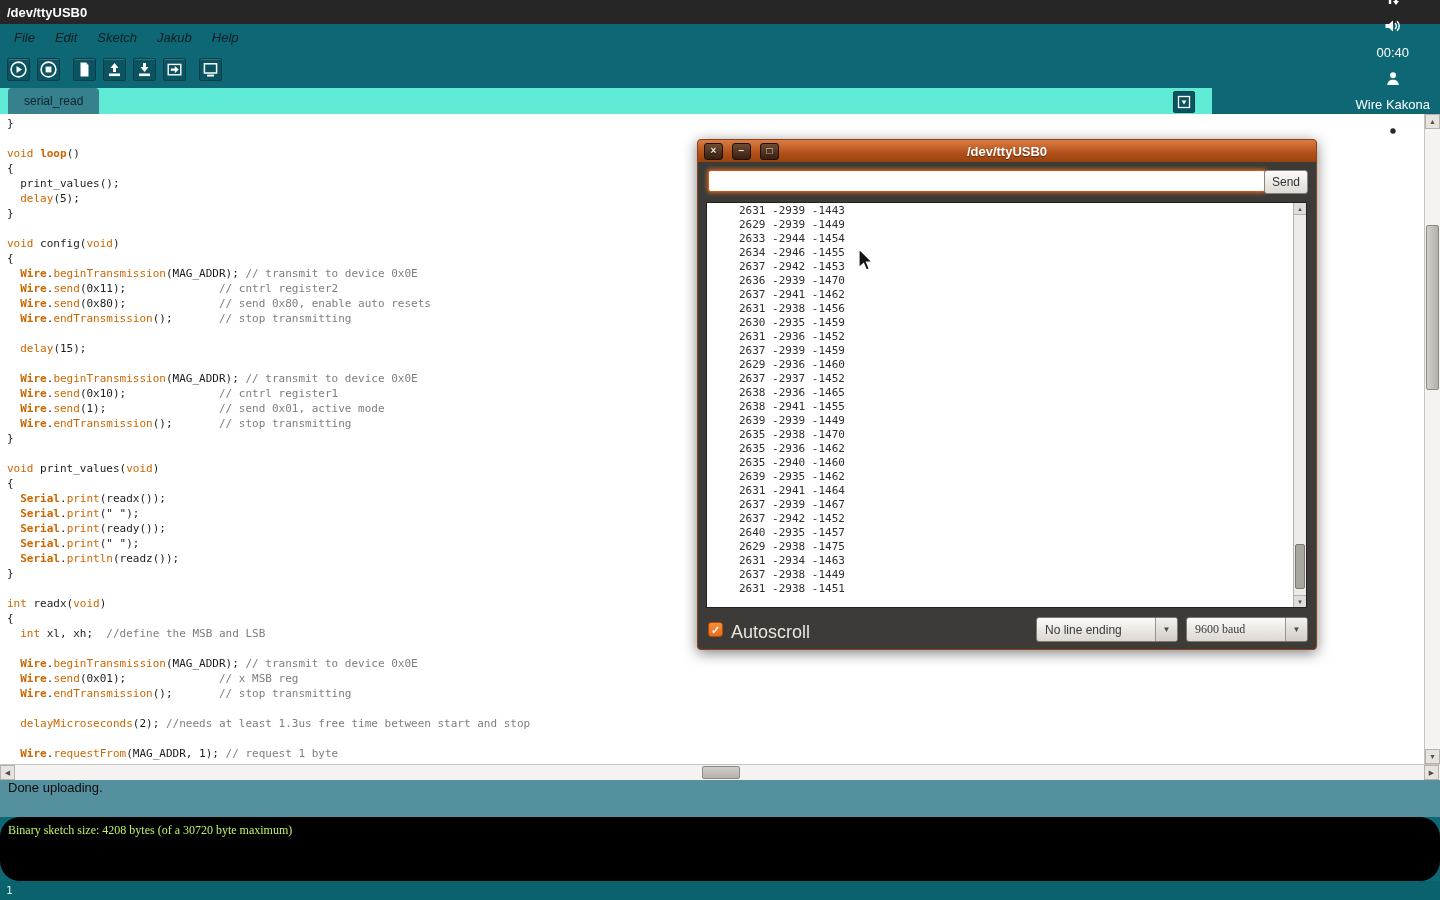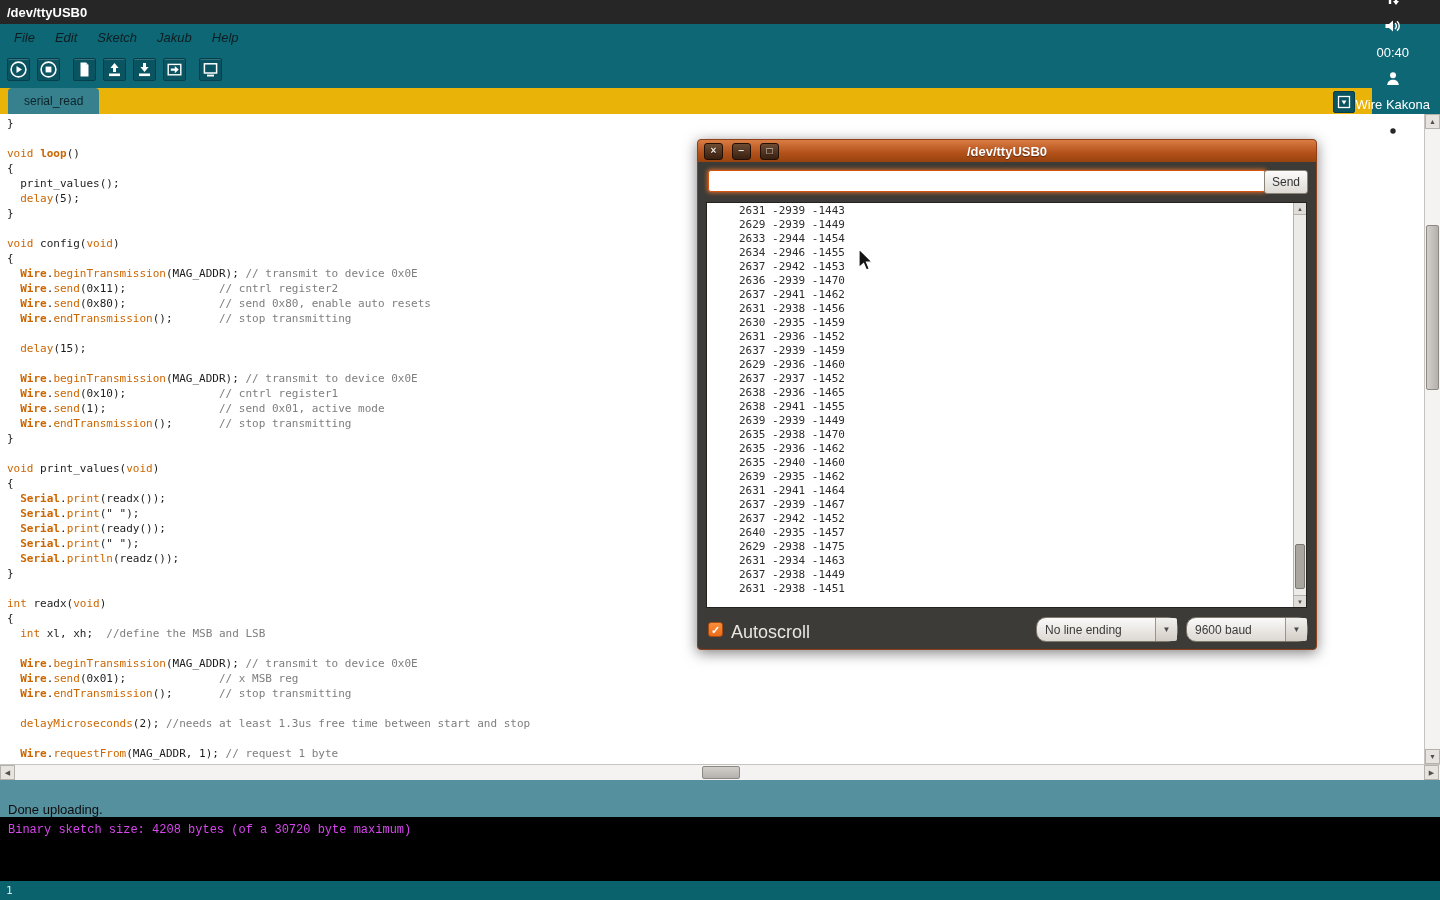--- a/index.html
+++ b/index.html
@@ -21,21 +21,21 @@
 
   
   #toolbar{position:absolute;left:0;top:50px;width:1440px;height:38px;background:#0e6775;
            display:flex;align-items:center;padding-left:7px;box-sizing:border-box;gap:7px;}
   .tool-btn{width:21px;height:21px;background:#0a5361;border:1px solid #063f4b;border-radius:2px;
             box-shadow:inset 0 1px 0 rgba(255,255,255,.18);display:flex;align-items:center;justify-content:center;}
   .tool-btn:nth-child(2){margin-right:6px;}
   .tool-btn:last-child{margin-left:6px;}
 
   
-  #tabbar{position:absolute;left:0;top:88px;width:1372px;height:26px;background:#eab308;}
+  #tabbar{position:absolute;left:0;top:88px;width:1212px;height:26px;background:#5eead4;}
   #tab-active{position:absolute;left:8px;bottom:0;height:26px;padding:0 16px;background:#37818f;
               color:#0d2429;font-size:12px;display:flex;align-items:center;border-radius:4px 4px 0 0;}
   #tab-menu-btn{position:absolute;right:17px;top:3px;width:20px;height:20px;background:#0a5361;
                 border:1px solid #063f4b;border-radius:2px;display:flex;align-items:center;justify-content:center;}
 
   
   #editor{position:absolute;left:0;top:114px;width:1424px;height:650px;background:#ffffff;
           overflow:hidden;padding:2px 0 0 7px;box-sizing:border-box;
           font-family:"DejaVu Sans Mono",monospace;font-size:11px;line-height:15px;white-space:pre;}
   .code-line{height:15px;}
@@ -52,23 +52,23 @@
   .sb-thumb{position:absolute;background:linear-gradient(90deg,#d2cfcb,#b4b1ac);border:1px solid #8d8a85;border-radius:2px;box-sizing:border-box;}
   #vs-up{left:0;top:0;}
   #vs-down{left:0;top:635px;}
   #vs-thumb{left:1px;top:111px;width:13px;height:165px;}
   #hs-left{left:0;top:0;}
   #hs-right{left:1424px;top:0;}
   #hs-thumb{left:702px;top:1px;width:38px;height:13px;background:linear-gradient(#d2cfcb,#b4b1ac);}
 
   
   #statusbar{position:absolute;left:0;top:780px;width:1440px;height:37px;background:#55909e;
-             color:#0c0c0c;font-size:13px;display:flex;align-items:flex-end;padding-left:8px;box-sizing:border-box;}
+             color:#0c0c0c;font-size:13px;display:flex;align-items:flex-start;padding-left:8px;box-sizing:border-box;}
   #console{position:absolute;left:0;top:817px;width:1440px;height:64px;background:#000;
-           color:#d946ef;font-family:Liberation Mono, monospace;font-size:12px;padding:6px 8px;box-sizing:border-box;}
+           color:#bef264;font-family:Liberation Serif, serif;font-size:12px;padding:6px 8px;box-sizing:border-box;border-radius:20px;}
   #footer{position:absolute;left:0;top:881px;width:1440px;height:19px;background:#0a626d;
           color:#d8e8ea;font-family:"DejaVu Sans Mono",monospace;font-size:11px;display:flex;align-items:center;padding-left:6px;box-sizing:border-box;}
 
   
   #smwin{position:absolute;left:697px;top:139px;width:620px;height:511px;background:#3c3b37;
          border:1px solid #8f4019;border-radius:4px;box-shadow:0 3px 14px rgba(0,0,0,.5);box-sizing:border-box;z-index:30;}
   #sm-title{position:relative;height:22px;background:linear-gradient(#da7d45,#b25019 60%,#98430f);
             border-radius:3px 3px 0 0;display:flex;align-items:center;justify-content:center;
             color:#fff;font-weight:bold;font-size:13px;text-shadow:0 1px 1px rgba(0,0,0,.45);}
   #sm-winbtns{position:absolute;left:6px;top:3px;display:flex;gap:9px;}
@@ -89,26 +89,26 @@
   .smsb-btn{position:absolute;left:0;width:12px;height:11px;color:#55524e;font-size:6px;
             display:flex;align-items:center;justify-content:center;background:#e0ddd8;border-bottom:1px solid #b5b2ad;}
   #smsb-down{bottom:0;border-top:1px solid #b5b2ad;border-bottom:none;}
   #sm-scroll-thumb{position:absolute;left:1px;top:341px;width:10px;height:45px;background:#a9a6a0;
                    border:1px solid #7c7974;border-radius:2px;box-sizing:border-box;}
   #sm-check{position:absolute;left:10px;top:482px;width:15px;height:15px;background:linear-gradient(#f98e3c,#ee6b19);
             border:1px solid #a84b10;border-radius:3px;color:#fff;font-size:11px;line-height:14px;
             text-align:center;font-weight:bold;box-sizing:border-box;}
   #sm-check-label{position:absolute;left:33px;top:482px;color:#e9e5df;font-size:18px;}
   .combo{position:absolute;height:25px;background:linear-gradient(#fbfaf9,#dcd8d2);border:1px solid #7f786d;
-         border-radius:10px;display:flex;align-items:stretch;font-size:12px;color:#3b3b3b;box-sizing:border-box;}
+         border-radius:3px;display:flex;align-items:stretch;font-size:12px;color:#3b3b3b;box-sizing:border-box;}
   .combo-label{flex:1;padding:0 8px;display:flex;align-items:center;white-space:nowrap;}
   .combo-arrow{width:21px;border-left:1px solid #9a948a;display:flex;align-items:center;justify-content:center;
                font-size:8px;color:#4a4a4a;background:linear-gradient(#f2f0ee,#d2cdc6);border-radius:0 2px 2px 0;}
   #combo-ending{left:338px;top:477px;width:142px;}
-  #combo-baud{left:488px;top:477px;width:122px;}
+  #combo-baud{left:488px;top:477px;width:122px;font-family:Liberation Serif, serif;}
 
   #mouse-cursor{position:absolute;left:858px;top:248px;z-index:60;}
 </style>
 </head>
 <body>
 
 <div id="screen">
 
   <div id="panel">
     <div class="panel-title">/dev/ttyUSB0</div>

